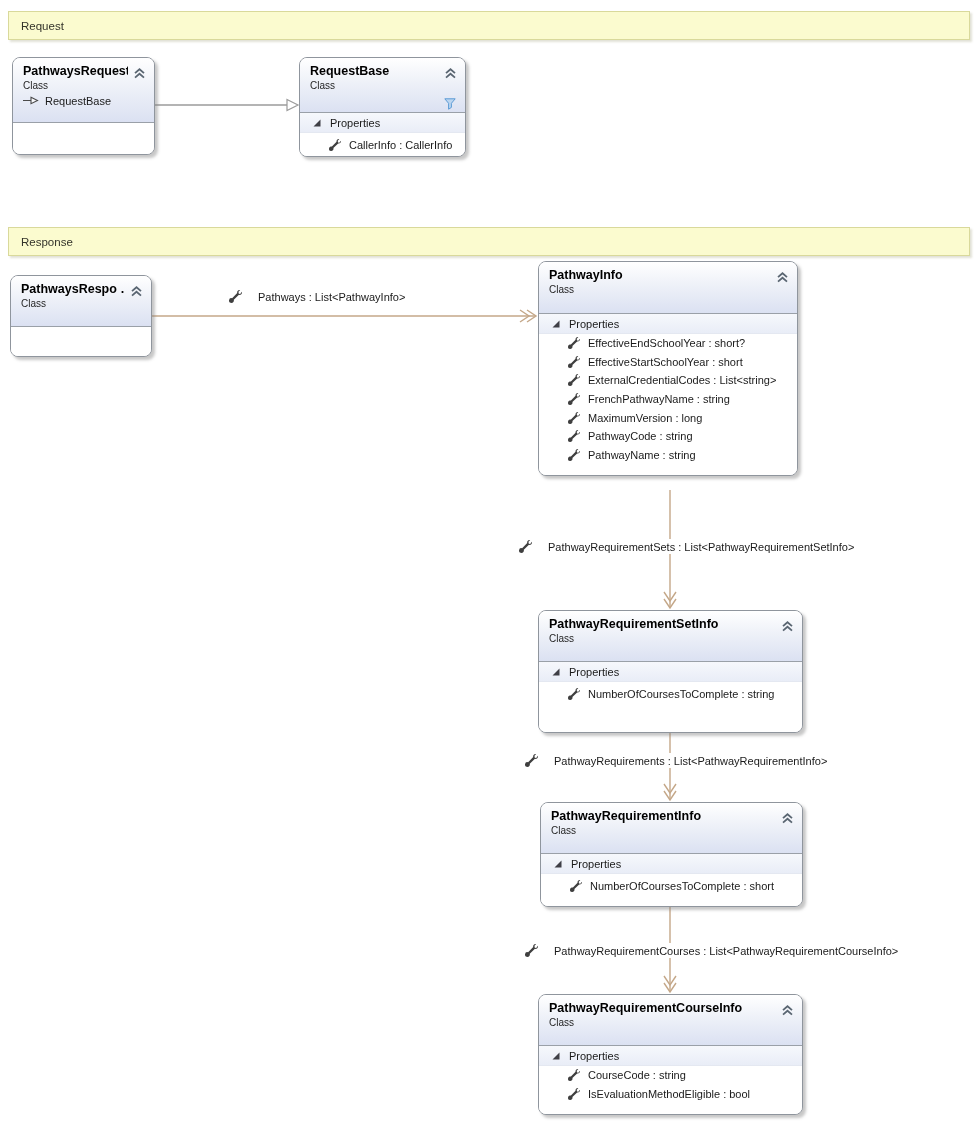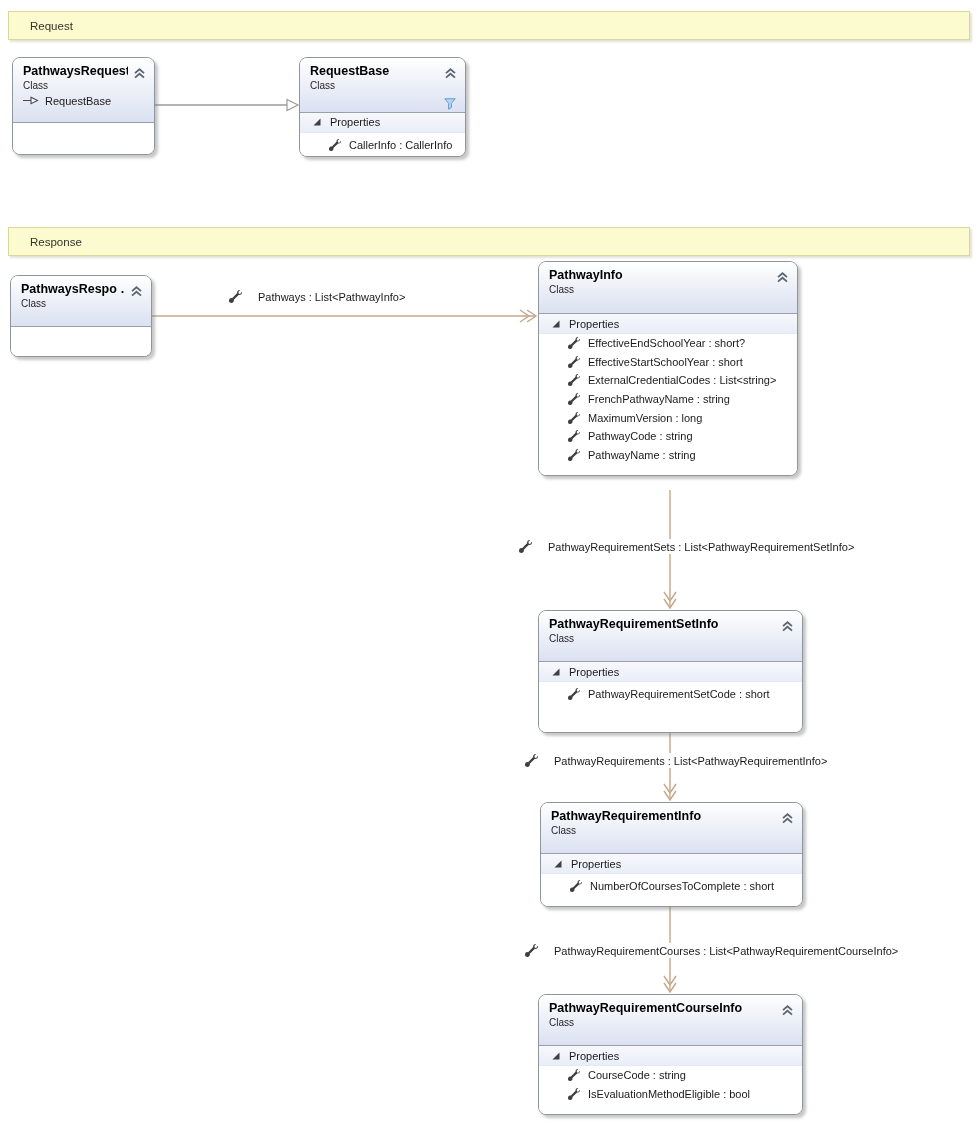--- a/index.html
+++ b/index.html
@@ -8,30 +8,30 @@
   #canvas { position:relative; width:980px; height:1127px; background:#ffffff; overflow:hidden; }
 
   
   #connector-layer { position:absolute; left:0; top:0; z-index:1; }
 
   
   .banner {
     position:absolute; left:8px; width:962px; height:29px;
     background:#FBFBCF; border:1px solid #D9D99B;
     box-shadow:2px 2px 2px rgba(170,170,140,.35);
-    display:flex; align-items:center; padding-left:21px;
+    display:flex; align-items:center; padding-left:12px;
     font-size:11.5px; color:#33332a; z-index:2;
   }
 
   
   .class-box {
     position:absolute; background:#fff;
     border:1px solid #8F959D; border-radius:8px;
     box-shadow:3px 3px 3px rgba(130,130,130,.45);
-    z-index:2; overflow:hidden; display:flex; flex-direction:column;justify-content:center;
+    z-index:2; overflow:hidden; display:flex; flex-direction:column;
   }
   .box-header {
     position:relative; flex:0 0 auto;
     background:linear-gradient(180deg,#ffffff 0%,#eef1f8 45%,#dbe1f2 100%);
     border-bottom:1px solid #9aa0a8;
     padding:6px 26px 3px 10px;
   }
   .cls-name { display:block; font-size:12.5px; font-weight:bold; color:#000; white-space:nowrap; overflow:hidden; }
   .cls-stereo { display:block; font-size:10px; color:#1e1e1e; margin-top:2px; }
   .collapse-icon { position:absolute; top:7px; right:8px; width:13px; height:11px; cursor:pointer; }
@@ -251,21 +251,21 @@
         <svg width="8" height="8" viewBox="0 0 8 8">
             <path d="M7.5 .5 V7.5 H.5 Z" fill="#3f3f46"></path>
           </svg>
       </span>
       <span>Properties</span>
     </div>
     <div class="prop-row" style="height:24px;">
       <svg class="wrench" viewBox="0 0 16 16">
           <path transform="scale(-1,1) translate(-16,0)" d="M.102 2.223A3.004 3.004 0 0 0 3.78 5.897l6.341 6.252A3.003 3.003 0 0 0 13 16a3 3 0 1 0-.851-5.878L5.897 3.781A3.004 3.004 0 0 0 2.223.1l2.141 2.142L4 4.5 2.223 4.866.102 2.223z" fill="#3f3f3f"></path>
         </svg>
-      <span>PathwayRequirementSetCode : short</span>
+      <span>NumberOfCoursesToComplete : string</span>
     </div>
     <div class="box-body-empty"></div>
   </div>
 
   <div class="class-box" style="left:540px; top:802px; width:263px; height:105px;">
     <div class="box-header" style="height:51px;">
       <span class="cls-name">PathwayRequirementInfo</span>
       <span class="collapse-icon">
         <svg width="13" height="11" viewBox="0 0 13 11">
             <path d="M2 5.1 6.5 1.3 11 5.1" fill="none" stroke="#5a6672" stroke-width="1.8"></path>

